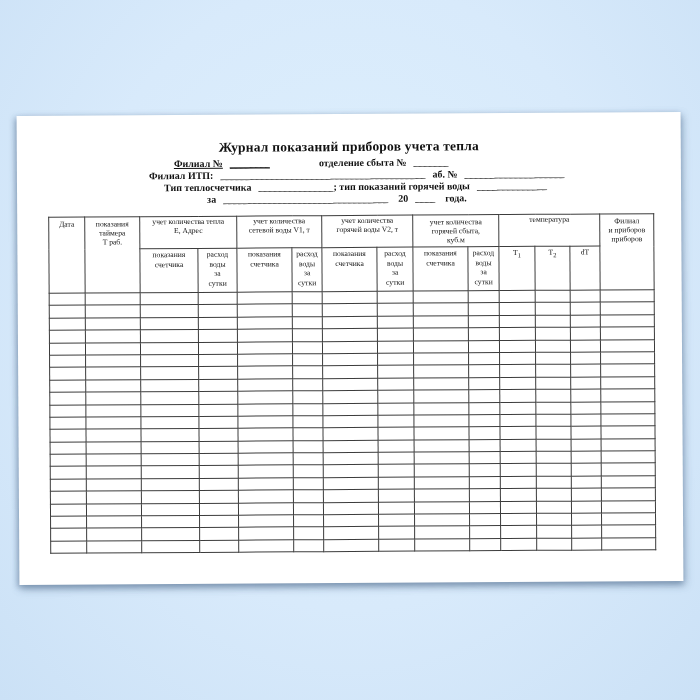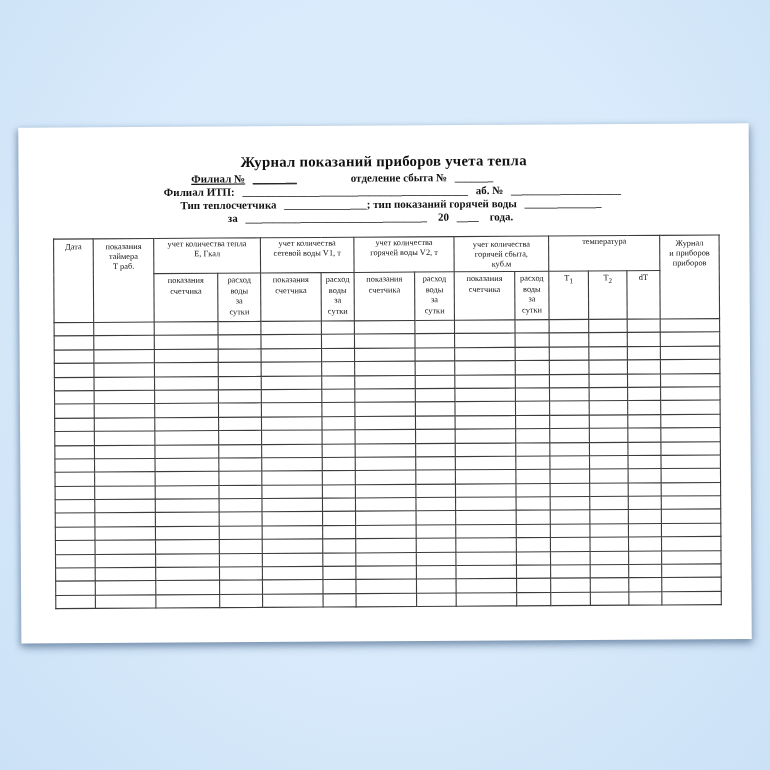--- a/index.html
+++ b/index.html
@@ -87,38 +87,38 @@
     <thead>
       <tr class="group-row">
         <th rowspan="2" class="date-col">Дата</th>
         <th rowspan="2">
           <div>показания</div>
           <div>таймера</div>
           <div>Т раб.</div>
         </th>
         <th colspan="2" class="vmid">
           <div>учет количества тепла</div>
-          <div>Е, Гкал</div>
+          <div>Е, Адрес</div>
         </th>
         <th colspan="2" class="vmid">
           <div>учет количества</div>
           <div>сетевой воды V1, т</div>
         </th>
         <th colspan="2" class="vmid">
           <div>учет количества</div>
           <div>горячей воды V2, т</div>
         </th>
         <th colspan="2">
           <div>учет количества</div>
           <div>горячей сбыта,</div>
           <div>куб.м</div>
         </th>
         <th colspan="3" class="vmid">температура</th>
         <th rowspan="2">
-          <div>Журнал</div>
+          <div>Филиал</div>
           <div>и приборов</div>
           <div>приборов</div>
         </th>
       </tr>
       <tr class="sub-row">
         <th>
           <div>показания</div>
           <div>счетчика</div>
         </th>
         <th>

